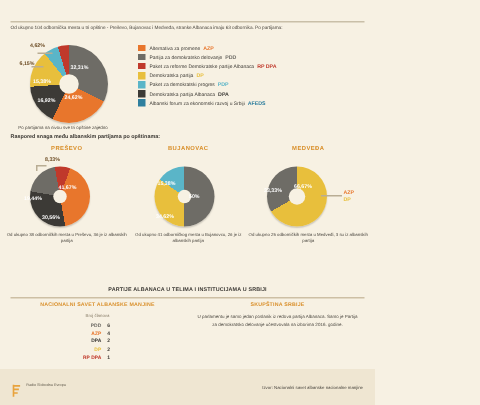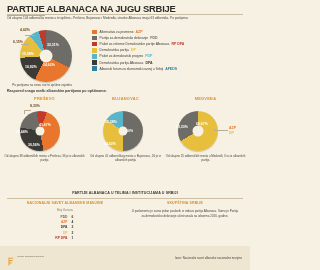--- a/index.html
+++ b/index.html
@@ -97,23 +97,20 @@
   .logo .ltext{font-size:2.5px;line-height:3.2px;color:#6a6355;}
   .source{
     position:absolute;right:8px;top:256px;font-size:2.9px;color:#4a463f;
   }
 </style>
 </head>
 <body>
 
 <div class="page">
 
-  <div class="title">
-    <span class="u">PARTIJE</span><span> ALBANACA NA JUGU SRBIJE</span>
-  </div>
   <div class="hrule"></div>
   <div class="subtitle">Od ukupno 104 odbornička mesta u tri opštine - Preševo, Bujanovac i Medveđa, stranke Albanaca imaju 63 odbornika. Po partijama:</div>
 
   <div class="main-chart">
     <div class="donut main-donut" id="main-donut" style="background: conic-gradient(rgb(110, 108, 102) 0deg, rgb(110, 108, 102) 116.32deg, rgb(232, 118, 44) 116.32deg, rgb(232, 118, 44) 204.95deg, rgb(60, 58, 54) 204.95deg, rgb(60, 58, 54) 265.86deg, rgb(232, 191, 60) 265.86deg, rgb(232, 191, 60) 321.23deg, rgb(90, 181, 200) 321.23deg, rgb(90, 181, 200) 343.37deg, rgb(192, 57, 43) 343.37deg, rgb(192, 57, 43) 360deg); box-shadow: rgba(0, 0, 0, 0.18) 0px 1px 1px;">
       <div class="hole"></div>
     </div>
     <div class="plab on" style="left:35px;top:13px;">32,31%</div>
     <div class="plab on" style="left:31px;top:33px;">24,62%</div>
     <div class="plab on" style="left:13px;top:35px;">16,92%</div>

